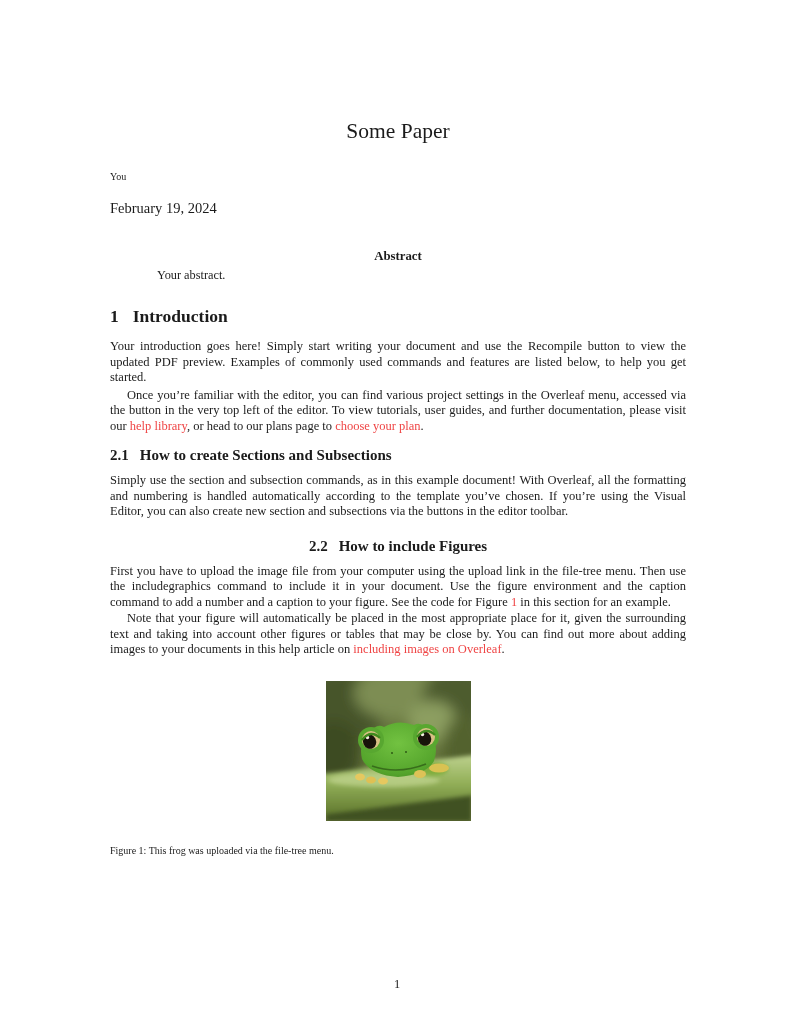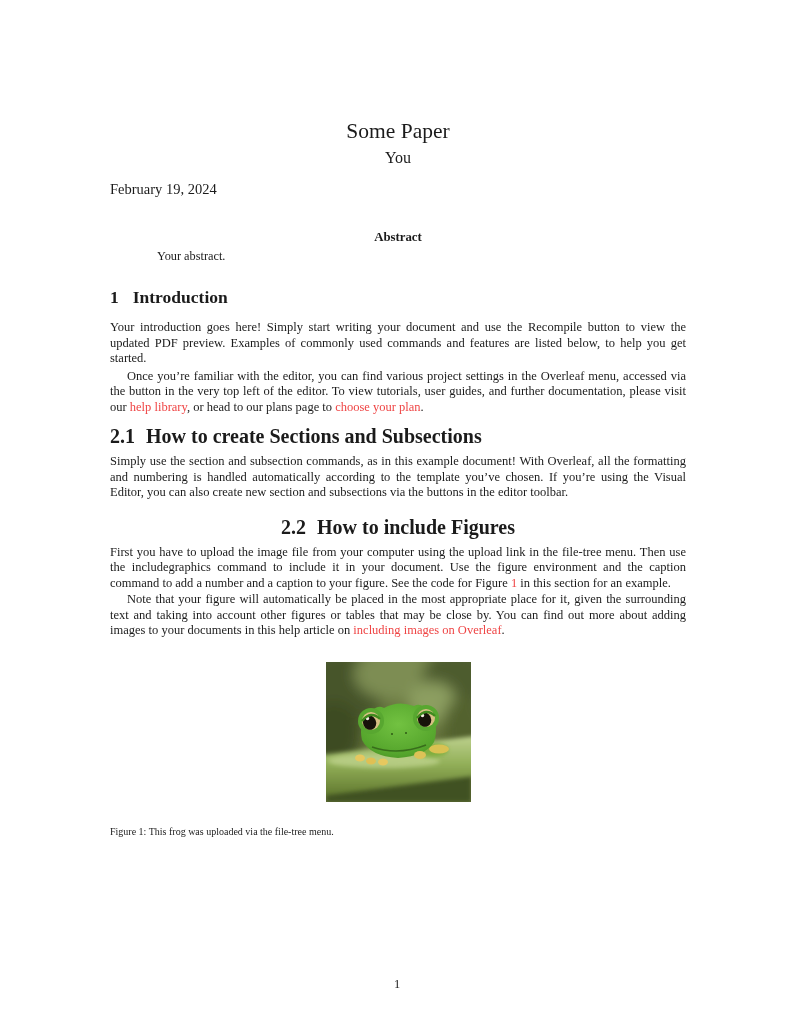--- a/index.html
+++ b/index.html
@@ -18,24 +18,24 @@
     margin-left: 110px;
   }
   .title {
     margin-top: 120px;
     font-size: 21.5px;
     line-height: 23px;
     font-weight: 400;
     text-align: center;
   }
   .author {
-    margin-top: 7px;
-    font-size: 16px;
+    margin-top: 26px;
+    font-size: 10px;
     line-height: 16px;
-    text-align: center;
+    text-align: left;
   }
   .date {
     margin-top: 15px;
     font-size: 14.5px;
     line-height: 16px;
     text-align: left;
   }
   .abstract-heading {
     margin-top: 33px;
     font-size: 12.8px;
@@ -51,21 +51,21 @@
     line-height: 14px;
   }
   h2.section {
     font-size: 17.5px;
     line-height: 19px;
     font-weight: 700;
   }
   h2.s1 { margin-top: 25px; }
   h2.s2 { margin-top: 24px; }
   h3.subsection {
-    font-size: 20px;
+    font-size: 15px;
     line-height: 16px;
     font-weight: 700;
   }
   h3.s21 { margin-top: 13px; }
   h3.s22 { margin-top: 18px; text-align: center; }
   .secnum { display: inline-block; margin-right: 14px; }
   .subsecnum { display: inline-block; margin-right: 11px; }
   p.body {
     font-size: 12.5px;
     line-height: 15.5px;

